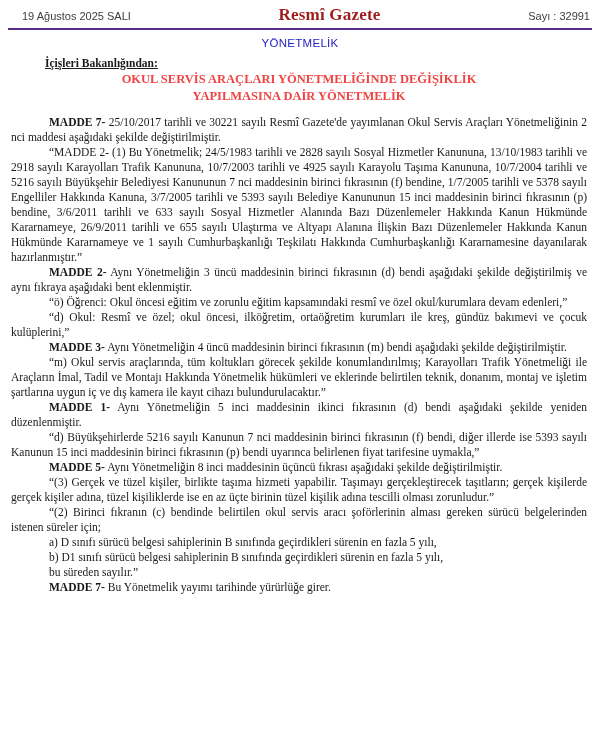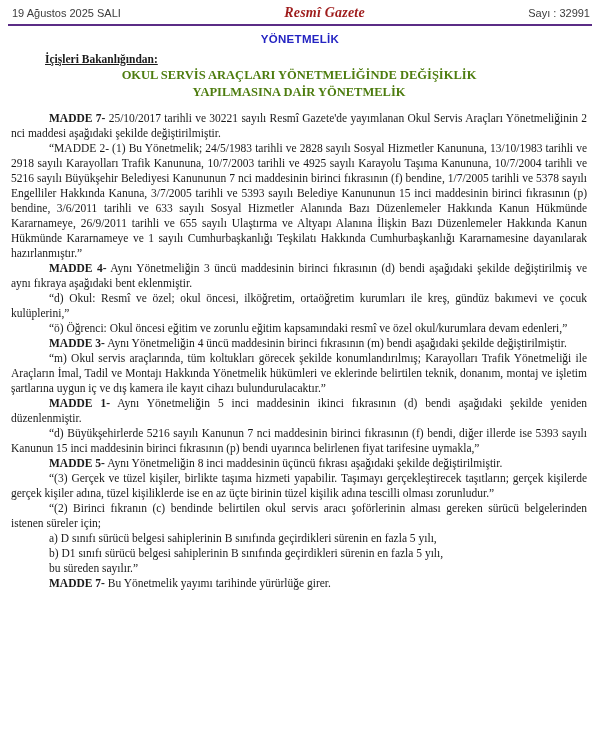--- a/index.html
+++ b/index.html
@@ -10,41 +10,41 @@
   }
   *{box-sizing:border-box;}
   html,body{margin:0;padding:0;}
   body{
     width:600px;height:731px;overflow:hidden;background:#ffffff;
     font-family:"Liberation Serif", serif;color:var(--ink);
   }
   .page{width:600px;height:731px;background:#fff;}
   .masthead{
     display:flex;justify-content:space-between;align-items:baseline;
-    padding:5px 10px 2px 12px;
+    padding:5px 10px 2px 22px;
     font-family:"Liberation Sans", sans-serif;font-size:11px;color:#3c3c3c;
   }
   .masthead .gazette-title{
     font-family:"Liberation Serif", serif;font-weight:bold;
-    font-size:14px;color:var(--masthead-red);letter-spacing:.2px;font-style:italic;
+    font-size:17px;color:var(--masthead-red);letter-spacing:.2px;
   }
   .rule{border-top:2px solid var(--rule-purple);margin:1px 8px 0 8px;}
   .section-heading{
     text-align:center;margin:7px 0 8px 0;
-    font-family:"Liberation Sans", sans-serif;font-weight:bold;
+    font-family:"Liberation Sans", sans-serif;font-weight:normal;
     font-size:11.5px;color:var(--section-blue);letter-spacing:.3px;
   }
   main{padding:0 13px 0 11px;}
   .issuer{
     margin:8px 0 2px 0;text-indent:34px;font-size:11.5px;font-weight:bold;
   }
   .issuer span{text-decoration:underline;}
   .doc-title{
     margin:2px 0 10px 0;text-align:center;font-weight:bold;
-    font-size:12.5px;line-height:1.35;color:#4d7c0f;
+    font-size:12.5px;line-height:1.35;color:#ef4444;
   }
   .para{
     margin:0;text-align:justify;text-indent:38px;
     font-size:11.5px;line-height:15px;
   }
   .para b{font-weight:bold;}
 </style>
 </head>
 <body>
 
@@ -64,23 +64,23 @@
     <p class="issuer"><span>İçişleri Bakanlığından:</span></p>
 
     <h1 class="doc-title">
       <span>OKUL SERVİS ARAÇLARI YÖNETMELİĞİNDE DEĞİŞİKLİK</span><br>
       <span>YAPILMASINA DAİR YÖNETMELİK</span>
     </h1>
 
     <div>
         <p class="para"><b>MADDE 7-</b> 25/10/2017 tarihli ve 30221 sayılı Resmî Gazete'de yayımlanan Okul Servis Araçları Yönetmeliğinin 2 nci maddesi aşağıdaki şekilde değiştirilmiştir.</p>
         <p class="para">“MADDE 2- (1) Bu Yönetmelik; 24/5/1983 tarihli ve 2828 sayılı Sosyal Hizmetler Kanununa, 13/10/1983 tarihli ve 2918 sayılı Karayolları Trafik Kanununa, 10/7/2003 tarihli ve 4925 sayılı Karayolu Taşıma Kanununa, 10/7/2004 tarihli ve 5216 sayılı Büyükşehir Belediyesi Kanununun 7 nci maddesinin birinci fıkrasının (f) bendine, 1/7/2005 tarihli ve 5378 sayılı Engelliler Hakkında Kanuna, 3/7/2005 tarihli ve 5393 sayılı Belediye Kanununun 15 inci maddesinin birinci fıkrasının (p) bendine, 3/6/2011 tarihli ve 633 sayılı Sosyal Hizmetler Alanında Bazı Düzenlemeler Hakkında Kanun Hükmünde Kararnameye, 26/9/2011 tarihli ve 655 sayılı Ulaştırma ve Altyapı Alanına İlişkin Bazı Düzenlemeler Hakkında Kanun Hükmünde Kararnameye ve 1 sayılı Cumhurbaşkanlığı Teşkilatı Hakkında Cumhurbaşkanlığı Kararnamesine dayanılarak hazırlanmıştır.”</p>
-        <p class="para"><b>MADDE 4-</b> Aynı Yönetmeliğin 3 üncü maddesinin birinci fıkrasının (d) bendi aşağıdaki şekilde değiştirilmiş ve aynı fıkraya aşağıdaki bent eklenmiştir.</p>
+        <p class="para"><b>MADDE 2-</b> Aynı Yönetmeliğin 3 üncü maddesinin birinci fıkrasının (d) bendi aşağıdaki şekilde değiştirilmiş ve aynı fıkraya aşağıdaki bent eklenmiştir.</p>
+        <p class="para">“ö) Öğrenci: Okul öncesi eğitim ve zorunlu eğitim kapsamındaki resmî ve özel okul/kurumlara devam edenleri,”</p>
         <p class="para">“d) Okul: Resmî ve özel; okul öncesi, ilköğretim, ortaöğretim kurumları ile kreş, gündüz bakımevi ve çocuk kulüplerini,”</p>
-        <p class="para">“ö) Öğrenci: Okul öncesi eğitim ve zorunlu eğitim kapsamındaki resmî ve özel okul/kurumlara devam edenleri,”</p>
         <p class="para"><b>MADDE 3-</b> Aynı Yönetmeliğin 4 üncü maddesinin birinci fıkrasının (m) bendi aşağıdaki şekilde değiştirilmiştir.</p>
         <p class="para">“m) Okul servis araçlarında, tüm koltukları görecek şekilde konumlandırılmış; Karayolları Trafik Yönetmeliği ile Araçların İmal, Tadil ve Montajı Hakkında Yönetmelik hükümleri ve eklerinde belirtilen teknik, donanım, montaj ve işletim şartlarına uygun iç ve dış kamera ile kayıt cihazı bulundurulacaktır.”</p>
         <p class="para"><b>MADDE 1-</b> Aynı Yönetmeliğin 5 inci maddesinin ikinci fıkrasının (d) bendi aşağıdaki şekilde yeniden düzenlenmiştir.</p>
         <p class="para">“d) Büyükşehirlerde 5216 sayılı Kanunun 7 nci maddesinin birinci fıkrasının (f) bendi, diğer illerde ise 5393 sayılı Kanunun 15 inci maddesinin birinci fıkrasının (p) bendi uyarınca belirlenen fiyat tarifesine uymakla,”</p>
         <p class="para"><b>MADDE 5-</b> Aynı Yönetmeliğin 8 inci maddesinin üçüncü fıkrası aşağıdaki şekilde değiştirilmiştir.</p>
         <p class="para">“(3) Gerçek ve tüzel kişiler, birlikte taşıma hizmeti yapabilir. Taşımayı gerçekleştirecek taşıtların; gerçek kişilerde gerçek kişiler adına, tüzel kişiliklerde ise en az üçte birinin tüzel kişilik adına tescilli olması zorunludur.”</p>
         <p class="para">“(2) Birinci fıkranın (c) bendinde belirtilen okul servis aracı şoförlerinin alması gereken sürücü belgelerinden istenen süreler için;</p>
         <p class="para">a) D sınıfı sürücü belgesi sahiplerinin B sınıfında geçirdikleri sürenin en fazla 5 yılı,</p>
         <p class="para">b) D1 sınıfı sürücü belgesi sahiplerinin B sınıfında geçirdikleri sürenin en fazla 5 yılı,</p>
         <p class="para">bu süreden sayılır.”</p>

